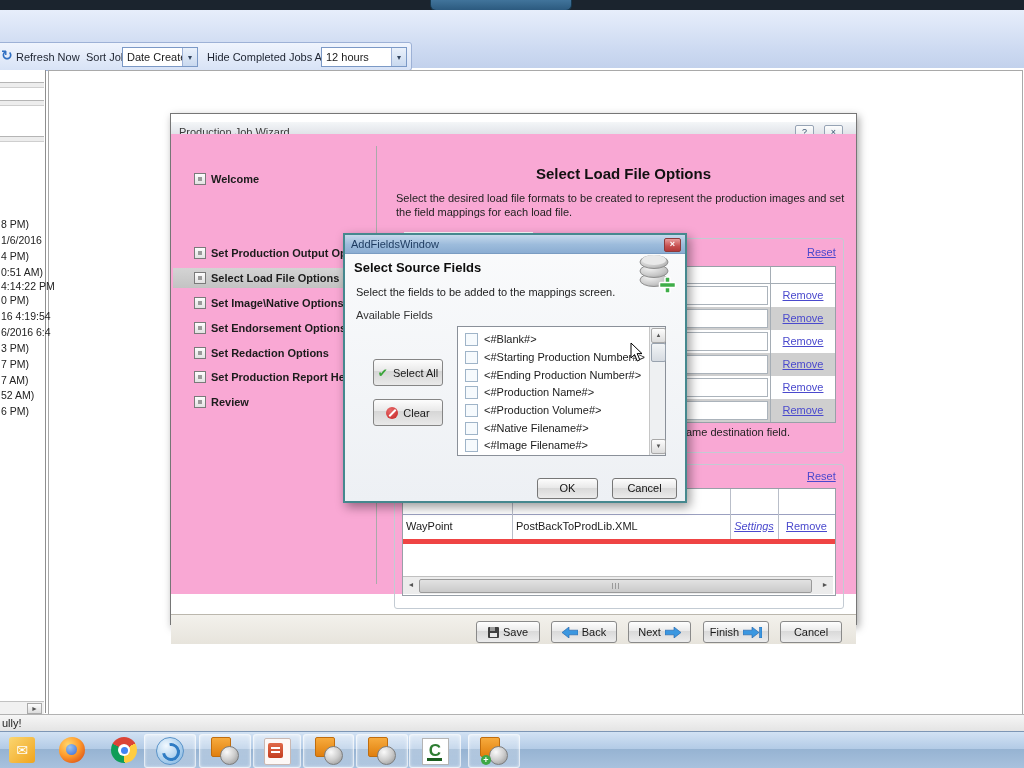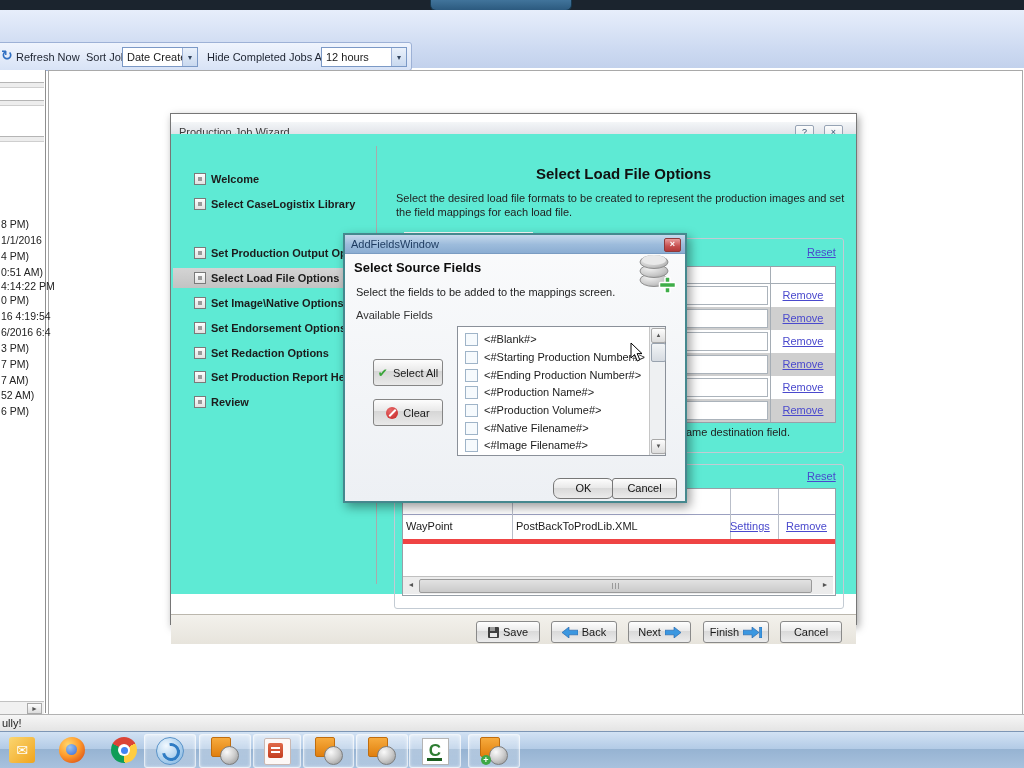--- a/index.html
+++ b/index.html
@@ -74,21 +74,21 @@
   .ic-clx::after{content:"";position:absolute;left:4px;bottom:3px;width:15px;height:3px;background:#1b5e20;}
 
   
   .wizard{left:170px;top:113px;width:685px;height:510px;background:#fff;border:1px solid #767676;
           box-shadow:2px 3px 8px rgba(0,0,0,.35);z-index:10;}
   .wiz-title{left:0;top:0;width:100%;height:20px;
              background:linear-gradient(#f4f6f8,#e2e5ea 55%,#d3d7dd);border-bottom:1px solid #b9bdc4;margin-top:8px;}
   .wiz-title .t{position:absolute;left:8px;top:0;line-height:20px;color:#3a3a3a;}
   .wiz-btn{position:absolute;top:3px;width:17px;height:13px;border:1px solid #96a3b4;border-radius:2px;
            background:linear-gradient(#fdfdfd,#dde2e8);font-size:9px;color:#35506e;text-align:center;line-height:12px;}
-  .wiz-body{left:0;top:20px;width:685px;height:460px;background:#5eead4;}
+  .wiz-body{left:0;top:20px;width:685px;height:460px;background:#f9a8d4;}
   .nav-divider{left:205px;top:12px;width:1px;height:438px;background:#aaa;}
   .step{left:2px;width:201px;height:20px;}
   .step.sel{background:linear-gradient(#d4d4d4,#c3c3c3);}
   .step .cb{position:absolute;left:21px;top:4px;width:10px;height:10px;border:1px solid #7a7a7a;
             background:linear-gradient(#fdfdfd,#e2e2e2);}
   .step .cb::after{content:"";position:absolute;left:3px;top:3px;width:4px;height:4px;background:#9a9a9a;}
   .step .lbl{position:absolute;left:38px;top:0;line-height:20px;font-weight:bold;color:#1c1c1c;white-space:nowrap;}
 
   .page-title{left:225px;top:31px;width:455px;text-align:center;font-size:15px;font-weight:bold;color:#111;}
   .page-desc{left:225px;top:57px;width:458px;line-height:14px;color:#222;}
@@ -103,21 +103,21 @@
   .map-row{position:absolute;left:0;width:100%;height:23px;}
   .map-row.g{background:#cfcfcf;}
   .map-colsep{position:absolute;top:0;width:1px;height:100%;background:#a5adb5;left:367px;}
   .map-input{position:absolute;left:3px;top:2px;width:360px;height:17px;background:#fff;border:1px solid #abb3bb;}
   .map-rm{position:absolute;left:368px;top:0;width:64px;height:23px;text-align:center;line-height:23px;}
 
   
   .lf-table{left:231px;top:354px;width:432px;height:106px;border:1px solid #98a0a8;background:#fff;}
   .lf-hdr{position:absolute;left:0;top:0;width:100%;height:25px;border-bottom:1px solid #9ba0c0;}
   .lf-row{position:absolute;left:0;top:25px;width:100%;height:25px;border-bottom:5px solid #ef4444;}
-  .lf-c3{position:absolute;left:327px;top:0;width:48px;height:25px;text-align:left;line-height:25px;}
+  .lf-c3{position:absolute;left:327px;top:0;width:48px;height:25px;text-align:center;line-height:25px;font-style:italic;}
   .lf-c4{position:absolute;left:375px;top:0;width:57px;height:25px;text-align:center;line-height:25px;}
   .lf-sep1{position:absolute;top:0;left:109px;width:1px;height:100%;background:#b9bec9;}
   .lf-sep2{position:absolute;top:0;left:327px;width:1px;height:100%;background:#b9bec9;}
   .lf-sep3{position:absolute;top:0;left:375px;width:1px;height:100%;background:#b9bec9;}
   .hscroll{position:absolute;left:0px;top:87px;width:430px;height:17px;background:#ececec;border-top:1px solid #c0c0c0;}
   .hs-ar{position:absolute;top:1px;width:14px;height:14px;font-size:7px;color:#555;text-align:center;line-height:14px;}
   .hs-thumb{position:absolute;left:16px;top:2px;width:391px;height:12px;border:1px solid #9a9a9a;border-radius:2px;
             background:linear-gradient(#e2e2e2,#cacaca);}
   .hs-grip{position:absolute;left:50%;top:3px;width:9px;height:6px;margin-left:-4px;
            background:repeating-linear-gradient(90deg,#9a9a9a 0 1px,transparent 1px 3px);}
@@ -188,21 +188,21 @@
     <span class="arrow">▾</span>
   </div>
 </div>
 
 <div class="abs main-area"></div>
 <div class="abs left-panel">
   <div class="abs lp-sep" style="top:12px;"></div>
   <div class="abs lp-sep" style="top:30px;"></div>
   <div class="abs lp-sep" style="top:66px;"></div>
   <div class="abs lp-ts" style="top:146px;">8 PM)</div>
-  <div class="abs lp-ts" style="top:162px;">1/1/2016</div>
+  <div class="abs lp-ts" style="top:162px;">1/6/2016</div>
   <div class="abs lp-ts" style="top:178px;">4 PM)</div>
   <div class="abs lp-ts" style="top:194px;">0:51 AM)</div>
   <div class="abs lp-ts" style="top:208px;">4:14:22 PM</div>
   <div class="abs lp-ts" style="top:222px;">0 PM)</div>
   <div class="abs lp-ts" style="top:238px;">16 4:19:54</div>
   <div class="abs lp-ts" style="top:254px;">6/2016 6:4</div>
   <div class="abs lp-ts" style="top:270px;">3 PM)</div>
   <div class="abs lp-ts" style="top:286px;">7 PM)</div>
   <div class="abs lp-ts" style="top:302px;">7 AM)</div>
   <div class="abs lp-ts" style="top:317px;">52 AM)</div>
@@ -221,24 +221,20 @@
     <span class="t">Production Job Wizard</span>
     <span class="wiz-btn" style="right:42px;">?</span>
     <span class="wiz-btn" style="right:13px;">×</span>
   </div>
   <div class="abs wiz-body">
     <div class="abs nav-divider"></div>
 
     <div class="abs step" style="top:35px;">
         <span class="cb"></span>
         <span class="lbl">Welcome</span>
-      </div>
-    <div class="abs step" style="top:60px;">
-        <span class="cb"></span>
-        <span class="lbl">Select CaseLogistix Library</span>
       </div>
     <div class="abs step" style="top:109px;">
         <span class="cb"></span>
         <span class="lbl">Set Production Output Options</span>
       </div>
     <div class="abs step sel" style="top:134px;">
         <span class="cb"></span>
         <span class="lbl">Select Load File Options</span>
       </div>
     <div class="abs step" style="top:159px;">
@@ -432,21 +428,21 @@
         <span class="cb"></span>
         <span class="t">&lt;#Image Filename#&gt;</span>
       </div>
     <div class="vscroll">
       <span class="vs-btn" style="top:1px;">▲</span>
       <span class="vs-thumb"></span>
       <span class="vs-btn" style="bottom:1px;">▼</span>
     </div>
   </div>
 
-  <div class="modal-btn" style="left:208px;width:59px;border-radius:7px;">OK</div>
+  <div class="modal-btn" style="left:192px;width:59px;">OK</div>
   <div class="modal-btn" style="left:267px;width:63px;">Cancel</div>
 </div>
 
 <div class="abs taskbar">
   <div class="abs tb-slot" style="left:2px;width:40px;">
       <span class="ic-outlook">✉</span>
     </div>
   <div class="abs tb-slot" style="left:52px;width:40px;">
       <span class="ic-firefox"></span>
     </div>

